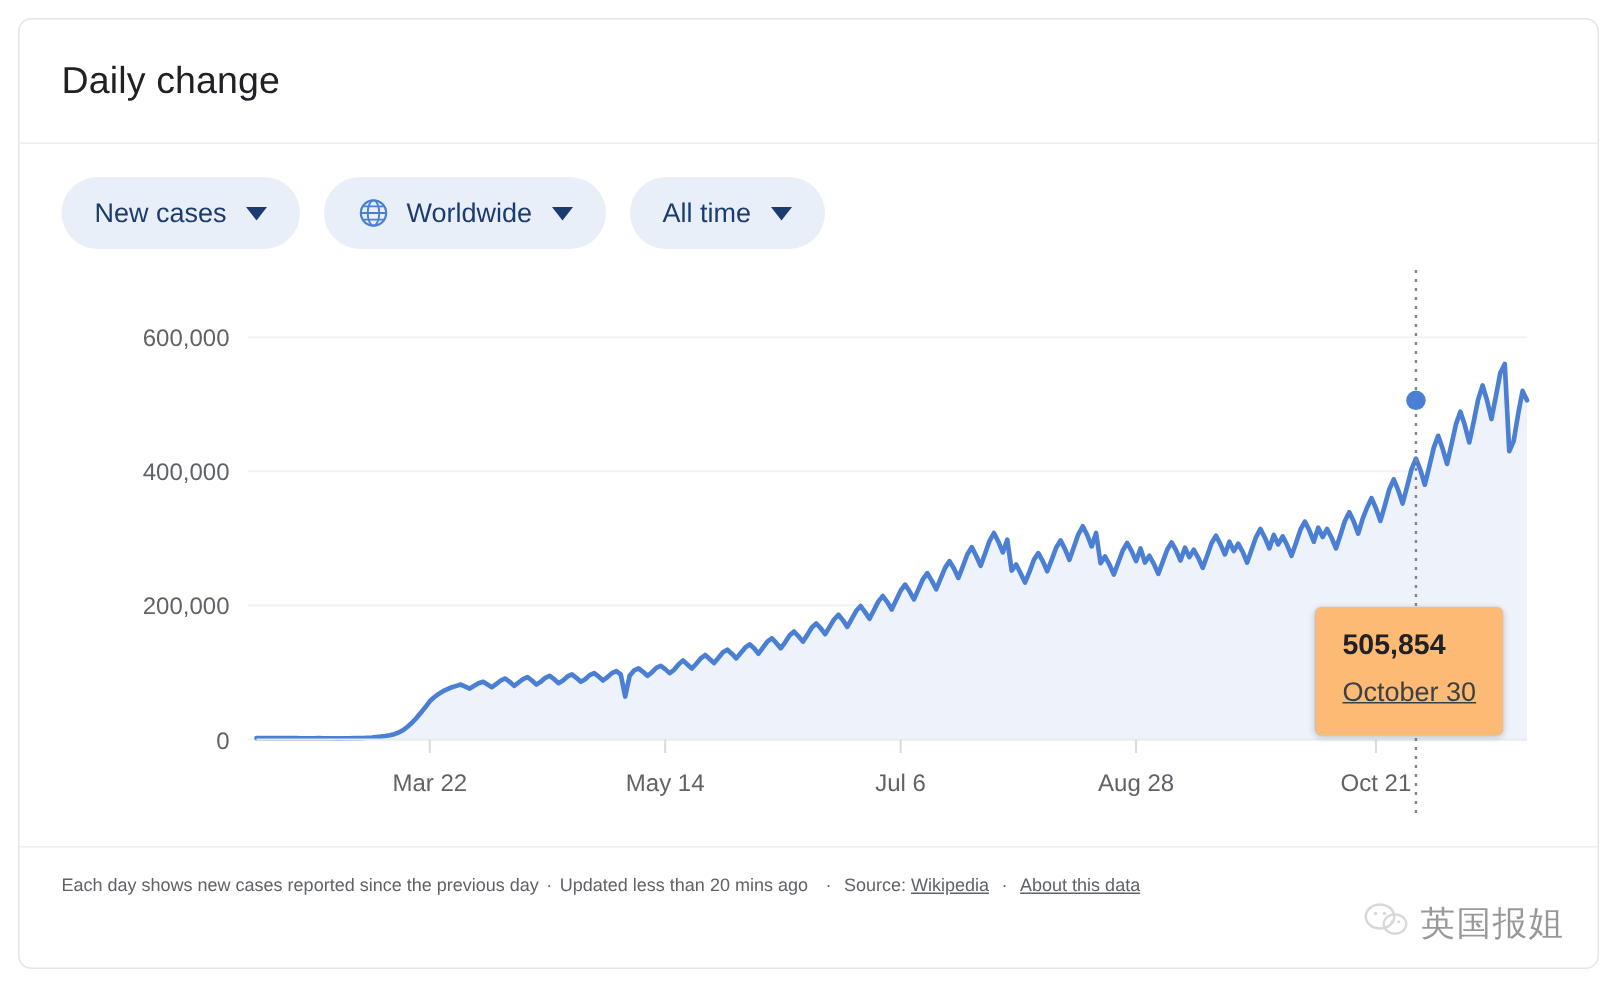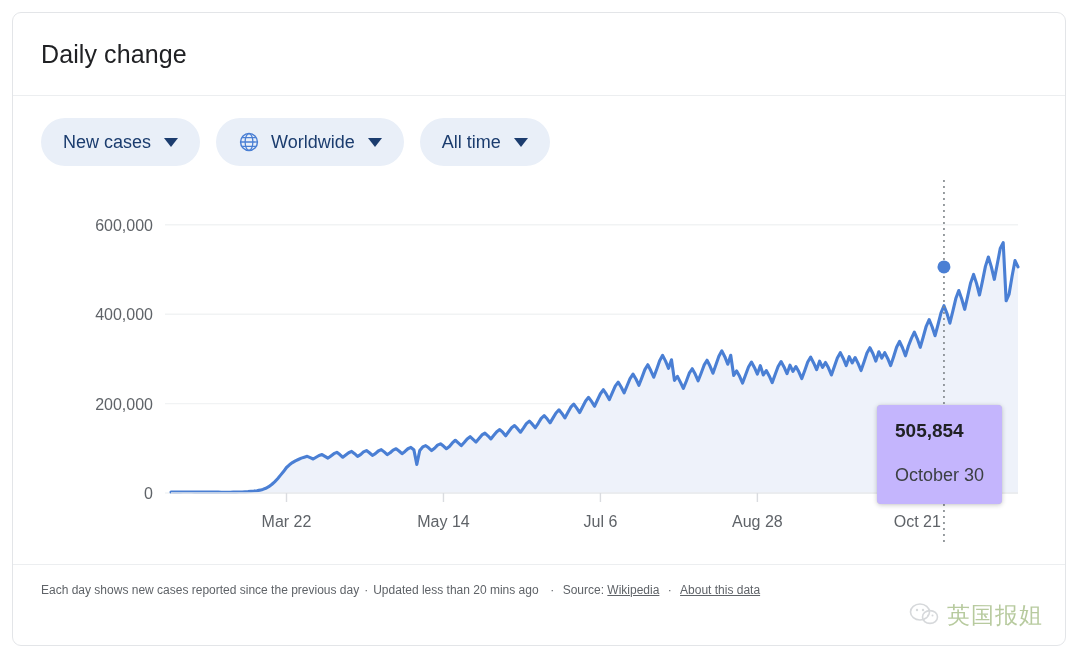--- a/index.html
+++ b/index.html
@@ -74,37 +74,38 @@
   .chart-wrap {
     position: relative;
     margin-top: 14px;
     height: 362px;
   }
   .chart-svg { display: block; }
   .tooltip {
     position: absolute;
     left: 864px;
     top: 225px;
-    background: #c4b5fd;
+    background: #fdba74;
     border-radius: 4px;
     box-shadow: 0 1px 5px rgba(0,0,0,0.22), 0 0 1px rgba(0,0,0,0.14);
     padding: 13px 18px 15px 18px;
     min-width: 86px;
   }
   .tooltip-value {
     font-size: 19px;
     font-weight: 700;
     color: #202124;
     line-height: 1.4;
   }
   .tooltip-date {
     font-size: 18px;
     color: #3c4043;
     line-height: 1.5;
-    margin-top: 17px;
+    margin-top: 3px;
+    text-decoration: underline;
   }
   .card-footer {
     position: absolute;
     left: 0;
     right: 0;
     bottom: 0;
     border-top: 1px solid #eceef0;
     padding: 16px 28px 0 28px;
     height: 81px;
     box-sizing: border-box;
@@ -125,21 +126,21 @@
     right: 22px;
     bottom: 14px;
     display: flex;
     align-items: center;
     gap: 8px;
     opacity: 0.40;
     pointer-events: none;
   }
   .watermark-text {
     font-size: 23px;
-    color: #4d7c0f;
+    color: #000000;
     letter-spacing: 1px;
   }
   .axis-label { font-size: 16px; fill: #5f6368; }
 </style>
 </head>
 <body>
 
 <div id="root">
   <div class="card">
 

